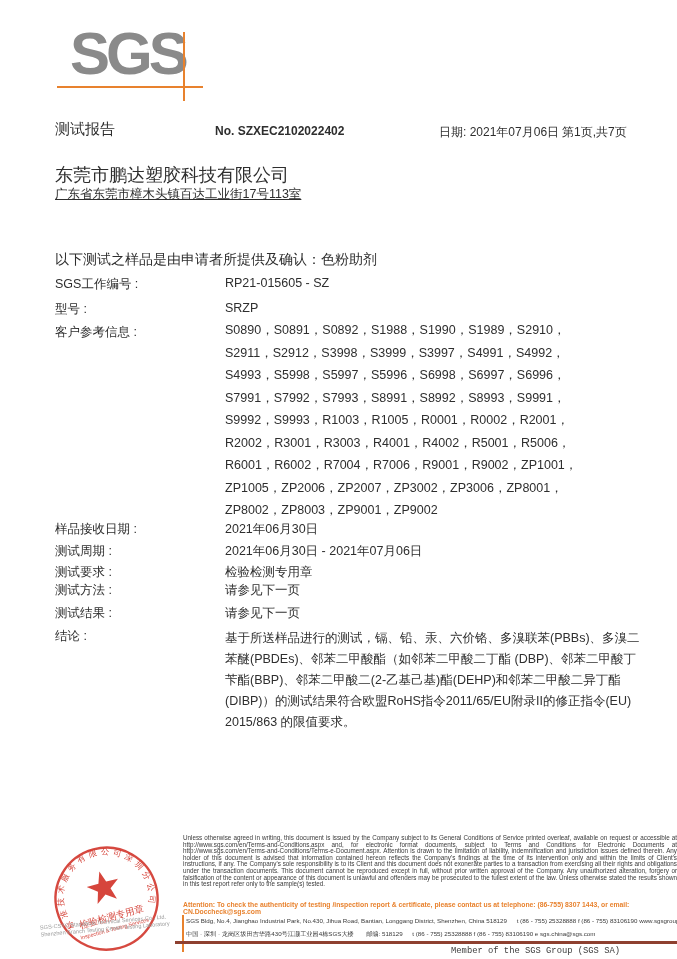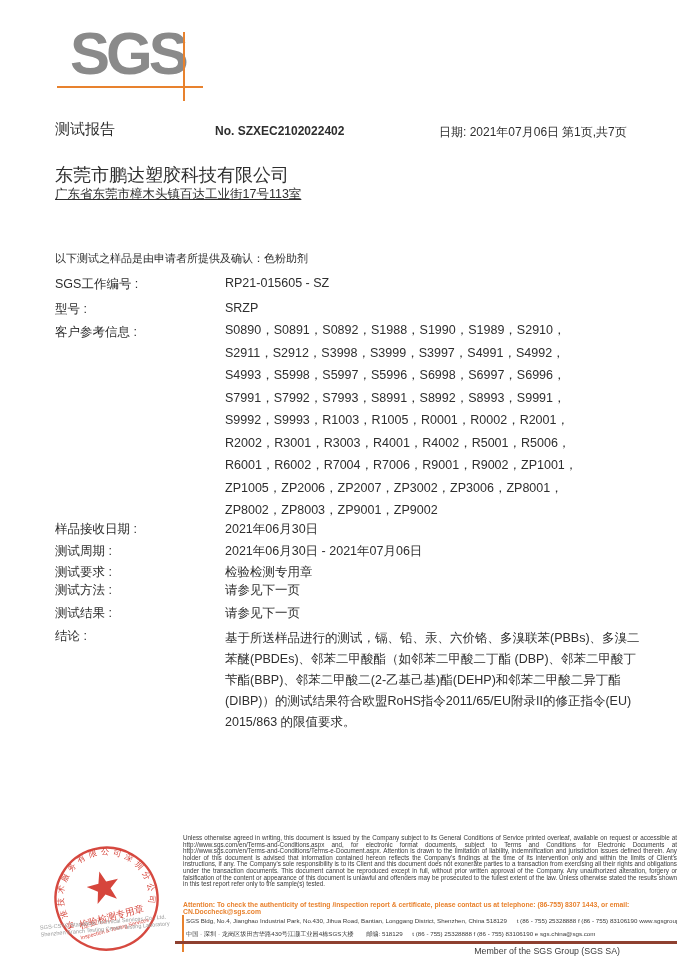--- a/index.html
+++ b/index.html
@@ -23,37 +23,37 @@
   .logo-hline{left:57px;top:86px;width:146px;height:2px;background:var(--brand-orange);}
   .logo-vline{left:183px;top:32px;width:2px;height:69px;background:var(--brand-orange);}
   
   .report-title{left:55px;top:120px;font-size:15px;font-weight:normal;}
   .report-no{left:215px;top:124px;font-size:12px;font-weight:bold;}
   .report-date{left:408px;top:124px;font-size:12px;margin-left:31px;}
   .report-pages{left:562px;top:124px;font-size:12px;}
   
   .applicant-name{left:55px;top:163px;font-size:18px;}
   .applicant-address{left:55px;top:186px;font-size:12.5px;text-decoration:underline;}
-  .sample-statement{left:55px;top:251px;font-size:11px;}
+  .sample-statement{left:55px;top:251px;font-size:14px;}
   
   .lab{position:absolute;left:55px;font-size:12.5px;white-space:nowrap;}
   .val{position:absolute;left:225px;font-size:12.5px;}
   .multiline{white-space:pre-line;line-height:22.5px;}
   .conclusion-val{width:416px;line-height:21px;}
   
   .disclaimer{left:183px;top:835px;width:494px;font-size:6.3px;line-height:6.6px;
     text-align:justify;color:#3a3a3a;}
   .attention{left:183px;top:901px;width:494px;font-size:6.8px;line-height:7.4px;
     font-weight:bold;color:var(--brand-orange);}
   .addr-block{left:186px;top:915px;width:491px;color:#3a3a3a;}
   .addr-line{font-size:6.2px;line-height:12.5px;white-space:nowrap;}
   .addr-line .c2{margin-left:8px;}
   .footer-vline{left:182px;top:915px;width:2px;height:37px;background:var(--brand-orange);}
   .footer-hline{left:175px;top:941px;width:502px;height:3px;background:var(--maroon);}
-  .member{top:946px;right:57px;font-size:8.8px;color:#3a3a3a;}
+  .member{top:946px;right:57px;font-size:8.8px;color:#3a3a3a;font-family:Liberation Mono, monospace;}
   
   .stamp-wrap{left:34px;top:841px;width:150px;height:118px;transform:rotate(-15deg);}
   .stamp-circle{fill:none;stroke:var(--stamp-red);stroke-width:2.4;opacity:.9;}
   .stamp-star{fill:var(--stamp-red);opacity:.92;}
   .stamp-arc{fill:var(--stamp-red);font-size:8.2px;letter-spacing:3.6px;opacity:.92;
     font-family:"Liberation Sans","DejaVu Sans",sans-serif;}
   .stamp-title{fill:var(--stamp-red);font-size:9.5px;text-anchor:middle;opacity:.92;
     font-family:"Liberation Sans","DejaVu Sans",sans-serif;}
   .stamp-sub{fill:var(--stamp-red);font-size:5.4px;text-anchor:middle;opacity:.92;
     font-family:"Liberation Sans","DejaVu Sans",sans-serif;}

